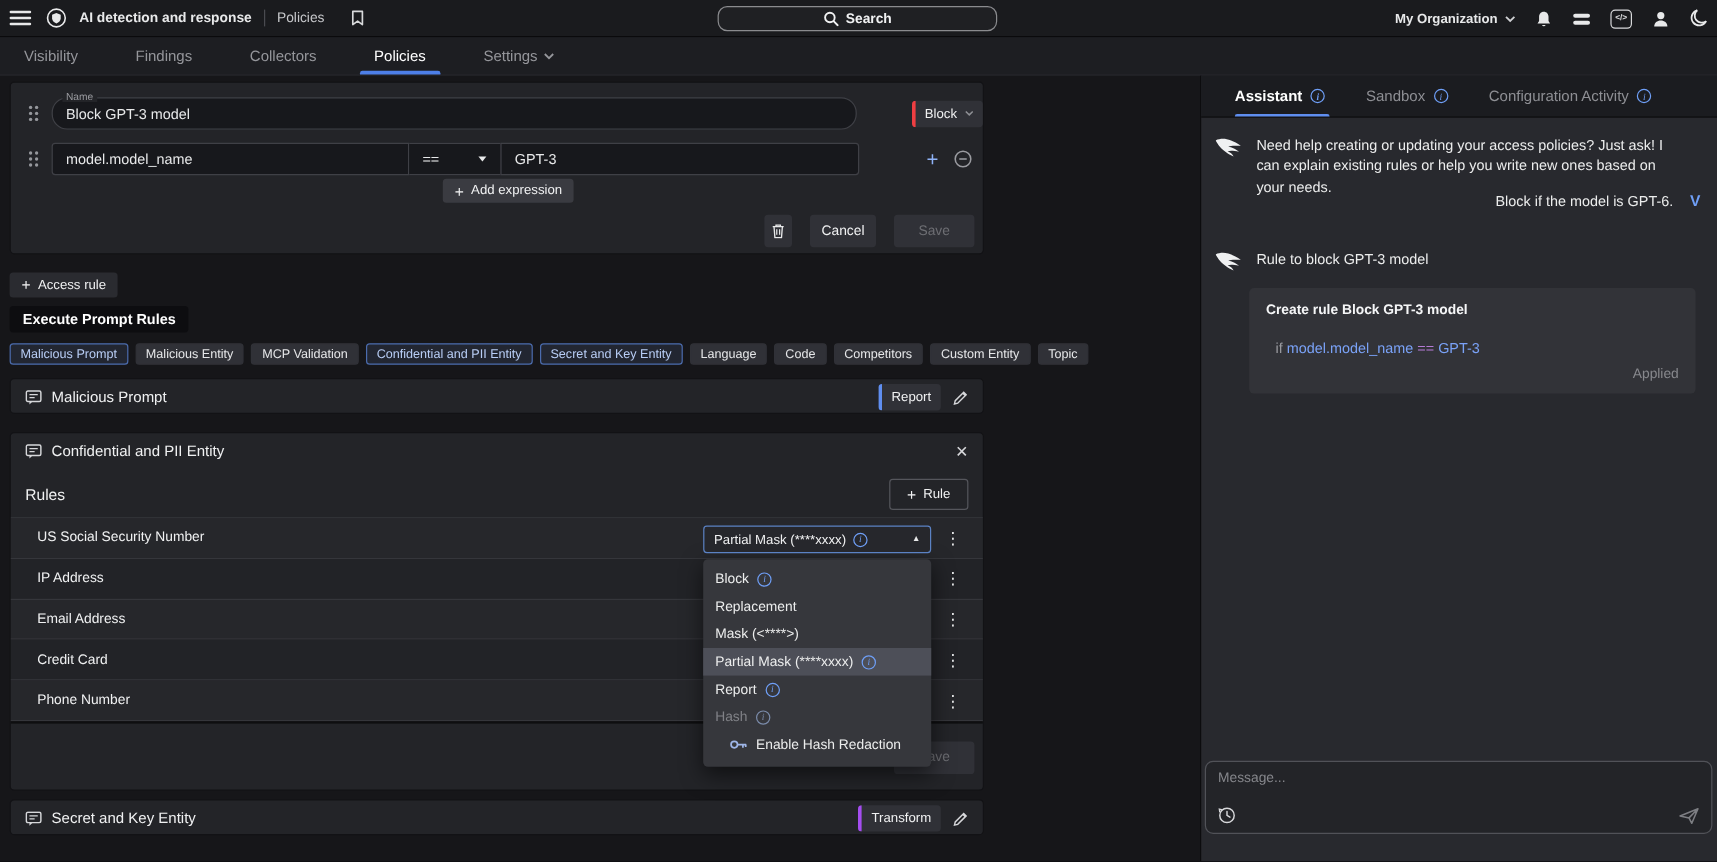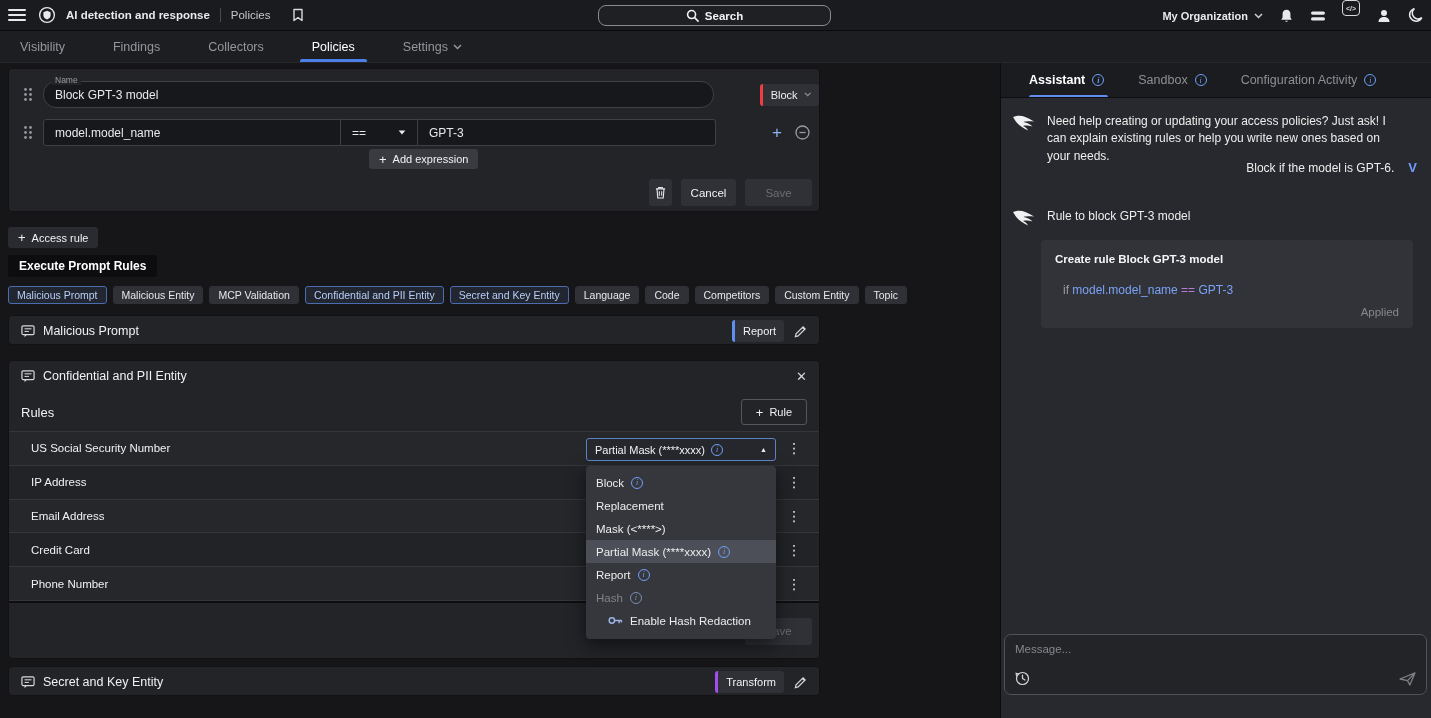--- a/index.html
+++ b/index.html
@@ -11,21 +11,21 @@
   .topbar { position:absolute; left:0; top:0; width:1431px; height:31px; background:#1a1b1e; border-bottom:1px solid #0a0a0c; display:flex; align-items:center; }
   .hamburger { width:18px; height:12px; margin-left:8px; display:flex; flex-direction:column; justify-content:space-between; cursor:pointer; }
   .hamburger div { height:2px; background:#e8e9ea; border-radius:1px; }
   .logo { width:18px; height:18px; margin-left:12px; }
   .app-title { font-size:11.5px; font-weight:bold; margin-left:10px; white-space:nowrap; }
   .tb-divider { width:1px; height:14px; background:#4a4b50; margin:0 10px; }
   .tb-crumb { font-size:11.5px; color:#c6c7ca; }
   .tb-bookmark { margin-left:22px; display:flex; }
   .searchbox { position:absolute; left:598px; top:5px; width:233px; height:21px; border:1px solid #8a8b8e; border-radius:8px; background:#1f2023; display:flex; align-items:center; justify-content:center; gap:6px; cursor:text; }
   .searchbox span { font-size:11.5px; font-weight:bold; color:#f0f1f2; }
-  .tb-right { position:absolute; right:6px; top:0; height:31px; display:flex; gap:16px; }
+  .tb-right { position:absolute; right:6px; top:0; height:31px; display:flex; align-items:center; gap:16px; }
   .org { display:flex; align-items:center; gap:6px; font-size:11px; font-weight:bold; cursor:pointer; }
   .tb-icon { display:flex; align-items:center; cursor:pointer; }
   .code-chip { width:18px; height:16px; border:1.4px solid #d8d9db; border-radius:4px; color:#d8d9db; font-size:7px; display:flex; align-items:center; justify-content:center; font-weight:bold; }
 
   
   .navbar { position:absolute; left:0; top:31px; width:1431px; height:32px; background:#1d1e22; border-bottom:1px solid #26272b; display:flex; align-items:stretch; padding-left:20px; gap:48px; }
   .navtab { position:relative; display:flex; align-items:center; gap:5px; font-size:12.5px; color:#95969b; cursor:pointer; }
   .navtab.active { color:#fff; }
   .navtab.active::after { content:""; position:absolute; left:-12px; right:-12px; bottom:0; height:3px; background:#4d7fe8; border-radius:2px 2px 0 0; }
 
@@ -42,21 +42,21 @@
   .flabel { position:absolute; top:-6px; left:9px; font-size:8.5px; color:#9a9ba0; background:#232428; padding:0 3px; }
   .badge { position:relative; display:inline-flex; align-items:center; gap:6px; background:#303137; border-radius:3px; height:22px; padding:0 8px 0 11px; font-size:11px; color:#f0f1f2; overflow:hidden; cursor:pointer; }
   .badge::before { content:""; position:absolute; left:0; top:0; bottom:0; width:3px; background:var(--bar,#ef3e42); }
   .expr-field { width:298px; border-radius:3px 0 0 3px; }
   .expr-op { width:76px; border-left:none; border-right:none; border-radius:0; justify-content:space-between; cursor:pointer; }
   .expr-val { width:299px; border-radius:0 3px 3px 0; }
   .icon-btn { background:none; border:none; cursor:pointer; display:flex; align-items:center; justify-content:center; }
   .btn { border:none; border-radius:3px; background:#303137; color:#f0f1f2; font-size:11.5px; font-family:inherit; cursor:pointer; display:inline-flex; align-items:center; justify-content:center; gap:6px; }
   .btn.disabled { color:#6d6e73; cursor:default; }
   .add-expr { position:absolute; left:360px; top:80px; height:20px; padding:0 10px; background:#3a3b41; font-size:11px; }
-  .ed-actions { position:absolute; right:7px; top:110px; display:flex; gap:9px; }
+  .ed-actions { position:absolute; right:7px; top:110px; display:flex; gap:15px; }
   .sq-btn { width:23px; height:27px; background:#303137; border-radius:3px; }
   .cancel-btn { width:55px; height:27px; }
   .save-btn { width:67px; height:27px; }
 
   .access-btn { position:absolute; left:0; top:159px; height:21px; padding:0 10px; background:#2a2b30; font-size:11px; }
   .section-title { position:absolute; left:0; top:187px; height:22px; background:#0d0d10; border-radius:3px; padding:0 11px; display:flex; align-items:center; font-size:12px; font-weight:bold; color:#fff; }
 
   .chips { position:absolute; left:0; top:218px; display:flex; gap:6px; }
   .chip { height:18px; display:inline-flex; align-items:center; padding:0 8px; border-radius:3px; font-size:10.5px; background:#303137; color:#e6e7e9; border:1px solid #303137; cursor:pointer; white-space:nowrap; }
   .chip.on { background:#222631; border-color:#4b6cae; color:#b8cdf5; }

